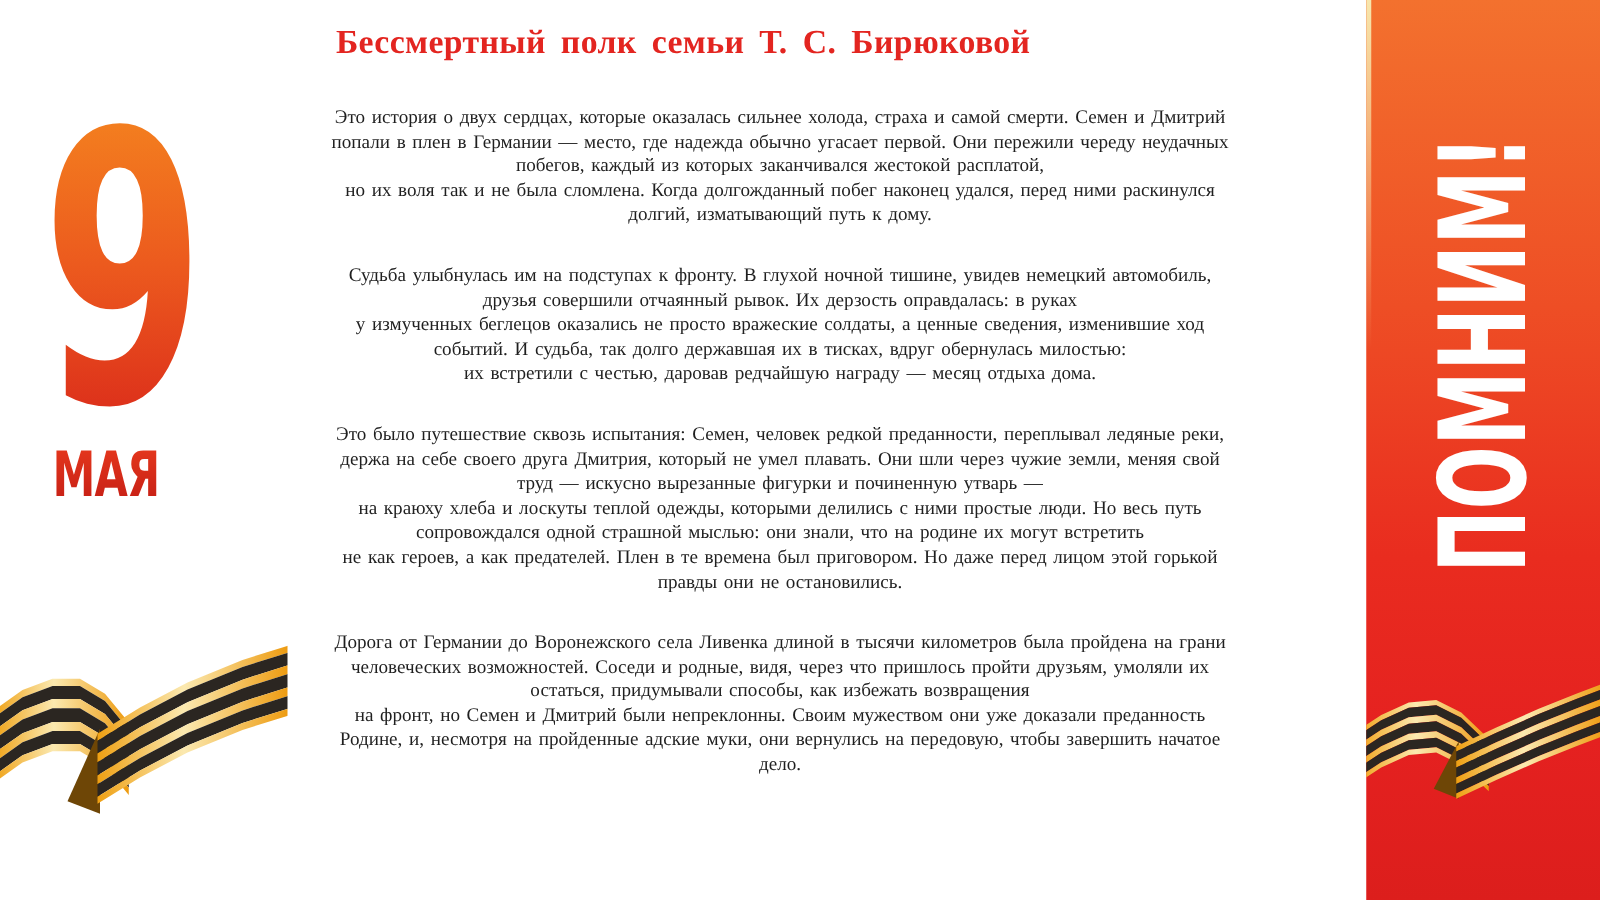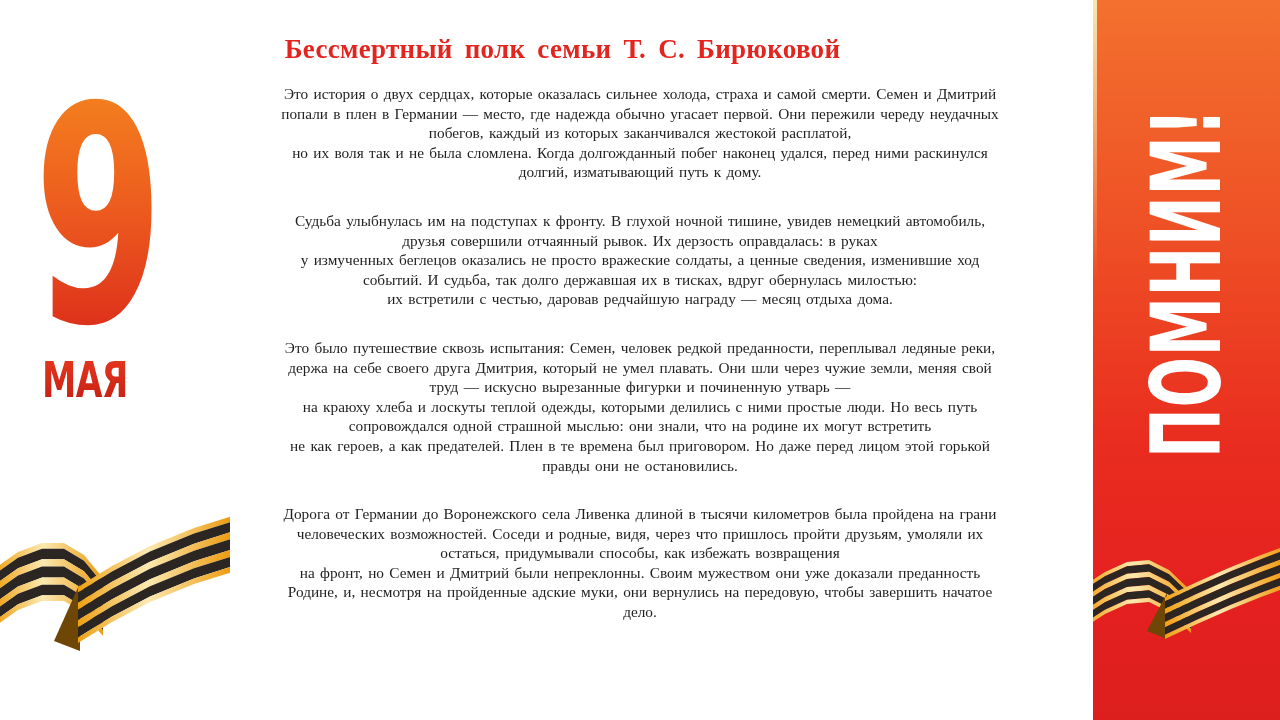--- a/index.html
+++ b/index.html
@@ -1,25 +1,25 @@
 <!DOCTYPE html>
 <html><head>
 <meta charset="utf-8">
 <style>
   html,body{margin:0;padding:0;background:#ffffff;}
   .slide{position:relative;width:1280px;height:720px;overflow:hidden;background:#ffffff;
          font-family:"Liberation Serif",serif;}
 
   
-  .title{position:absolute;top:18px;left:0;width:1093px;margin:16px;text-align:center;
+  .title{position:absolute;top:18px;left:0;width:1093px;margin:0;text-align:center;
          font-family:"Liberation Serif",serif;font-weight:bold;font-size:27px;
          color:#E32520;letter-spacing:.3px;word-spacing:5px;}
 
   
-  .body{position:absolute;left:190px;top:84px;width:900px;text-align:center;
+  .body{position:absolute;left:174px;top:84px;width:900px;text-align:center;
         font-size:15.3px;line-height:19.6px;color:#1F1F1F;word-spacing:1.5px;}
   .body p{margin:0 0 29px 0;white-space:pre-line;}
 
   
   .logo{position:absolute;left:0;top:0;}
   .nine{position:absolute;left:34px;top:68px;margin:0;
         font-family:"DejaVu Sans",sans-serif;font-weight:bold;font-size:300px;line-height:1;
         background:linear-gradient(180deg,#F5871F 0%,#EC5A1E 48%,#D8231A 100%);
         -webkit-background-clip:text;background-clip:text;color:transparent;
         transform:scaleX(.62);transform-origin:left top;}

